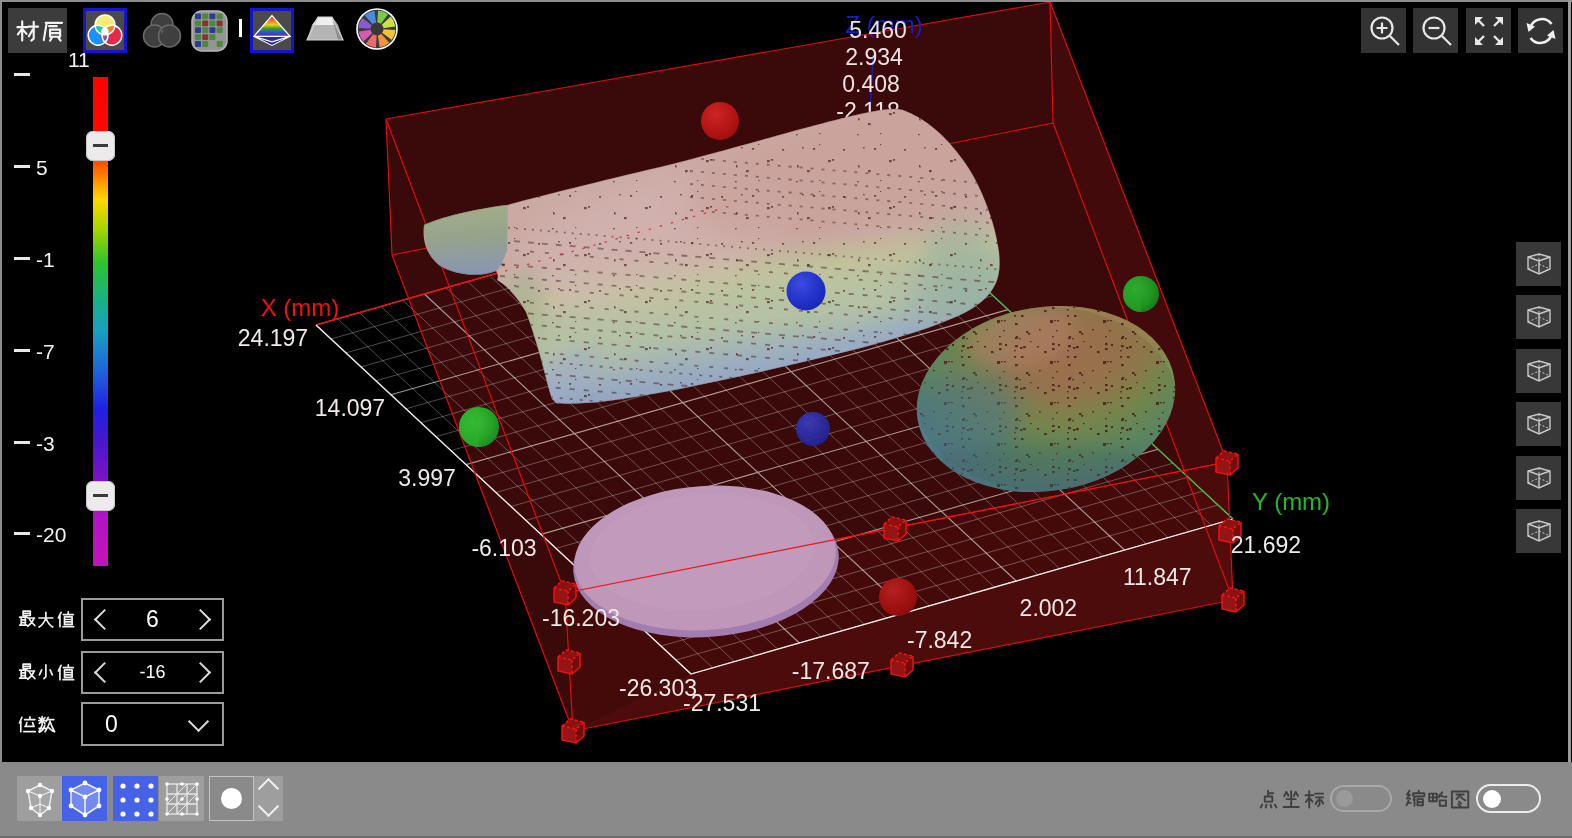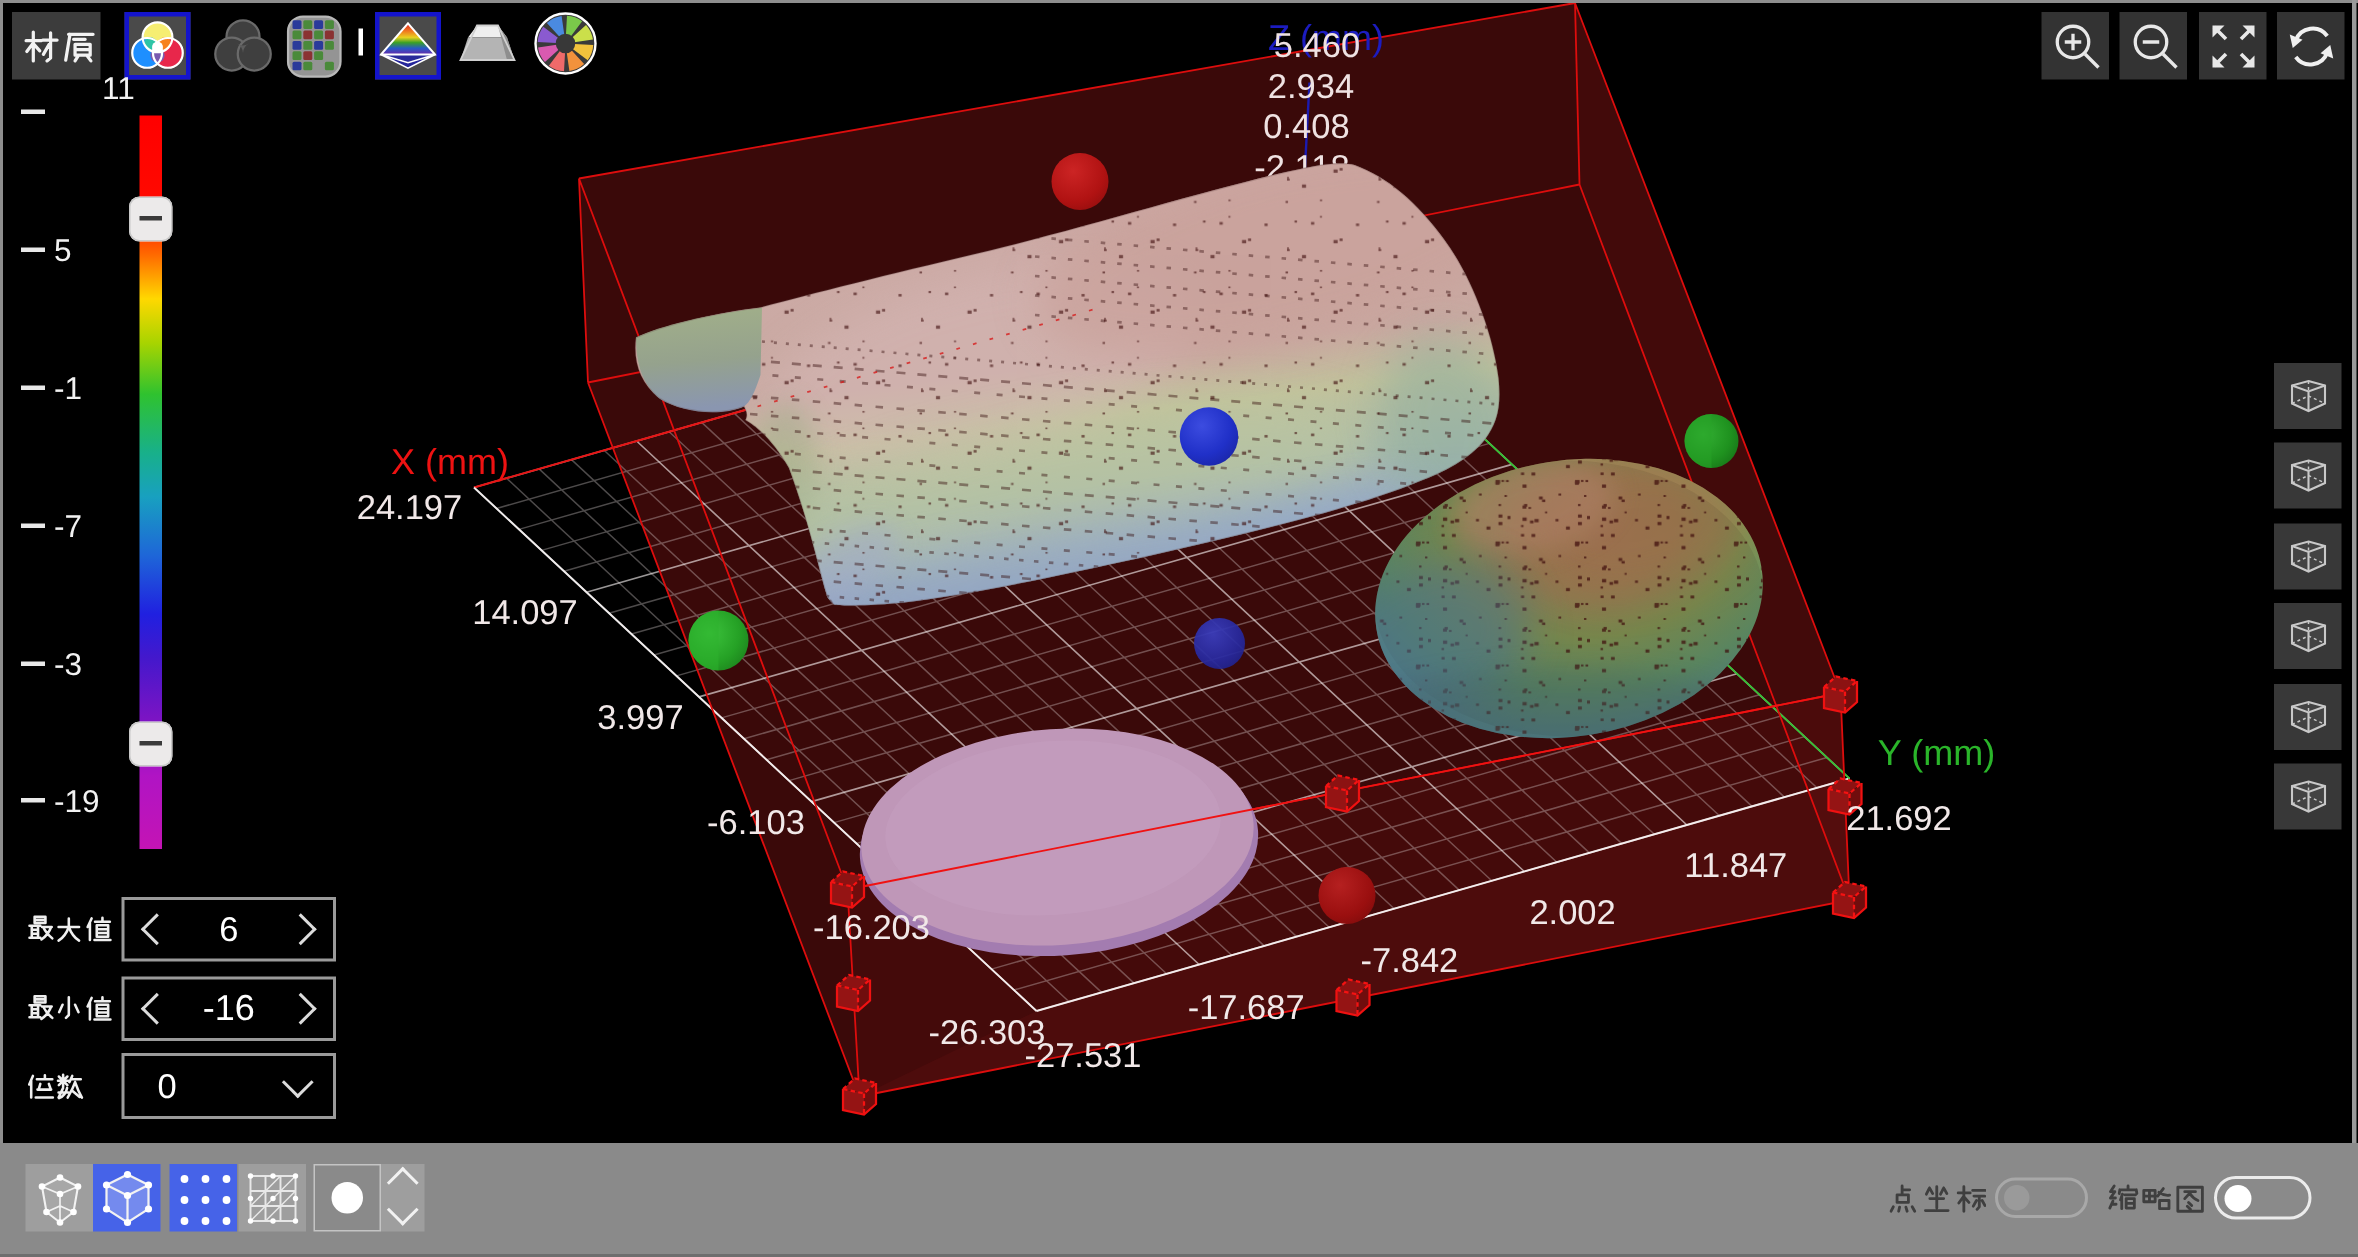--- a/index.html
+++ b/index.html
@@ -466,21 +466,21 @@
     <div class="abs" style="left:36px;top:48px;color:#f2f2f2;font-size:21px;margin-left:32px;">11</div>
     <div class="abs" style="left:14px;top:165px;width:16px;height:2.6px;background:#e8e8e8;"></div>
     <div class="abs" style="left:36px;top:156px;color:#f2f2f2;font-size:21px;">5</div>
     <div class="abs" style="left:14px;top:257px;width:16px;height:2.6px;background:#e8e8e8;"></div>
     <div class="abs" style="left:36px;top:248px;color:#f2f2f2;font-size:21px;">-1</div>
     <div class="abs" style="left:14px;top:349px;width:16px;height:2.6px;background:#e8e8e8;"></div>
     <div class="abs" style="left:36px;top:340px;color:#f2f2f2;font-size:21px;">-7</div>
     <div class="abs" style="left:14px;top:441px;width:16px;height:2.6px;background:#e8e8e8;"></div>
     <div class="abs" style="left:36px;top:432px;color:#f2f2f2;font-size:21px;">-3</div>
     <div class="abs" style="left:14px;top:532px;width:16px;height:2.6px;background:#e8e8e8;"></div>
-    <div class="abs" style="left:36px;top:523px;color:#f2f2f2;font-size:21px;">-19</div>
+    <div class="abs" style="left:36px;top:523px;color:#f2f2f2;font-size:21px;">-20</div>
     <div class="abs" style="left:86px;top:131px;width:29px;height:30px;background:#eceaea;border-radius:7px;box-shadow:0 0 0 1px #c8c8c8 inset;"></div>
     <div class="abs" style="left:93px;top:144px;width:15px;height:3.4px;background:#3a3a3a;"></div>
     <div class="abs" style="left:86px;top:481px;width:29px;height:30px;background:#eceaea;border-radius:7px;box-shadow:0 0 0 1px #c8c8c8 inset;"></div>
     <div class="abs" style="left:93px;top:494px;width:15px;height:3.4px;background:#3a3a3a;"></div>
     <div class="abs" style="left:16px;top:608px;"><svg width="66" height="24" viewBox="0 0 66 24">
         <g transform="translate(1,2) scale(0.1900)" stroke="#efefef" stroke-width="9" fill="none" stroke-linecap="round" stroke-linejoin="round">
           <path d="M32,6 L70,6 L70,28 L32,28 L32,6 M32,17 L70,17 M14,38 L52,38 M22,38 L22,80 M44,38 L44,80 M22,52 L44,52 M22,66 L44,66 M14,80 L52,80 M58,42 L92,42 M62,42 C70,60 80,70 94,82 M90,42 C82,64 70,76 56,86"></path>
         </g>
         <g transform="translate(20.38,2) scale(0.1900)" stroke="#efefef" stroke-width="9" fill="none" stroke-linecap="round" stroke-linejoin="round">
           <path d="M14,42 L86,42 M50,12 L50,42 M50,42 C42,64 30,80 14,90 M50,42 C58,64 70,80 86,90"></path>
@@ -508,21 +508,21 @@
           <path d="M15,14 L45,44 M45,14 L15,44 M30,8 L30,50 M12,29 L48,29 M30,54 L14,88 M14,70 L48,70 M44,54 C40,74 30,84 16,90 M62,12 L52,34 M58,24 L92,24 M72,34 C64,58 54,74 46,88 M72,34 C80,58 88,74 96,88 M60,62 L88,86"></path>
         </g>
       </svg></div>
     <div class="spin" style="top:598px;">
       <div class="chev" style="transform:rotate(45deg);margin-left:14px;"></div>
       <div style="font-size:23px;">6</div>
       <div class="chev" style="transform:rotate(225deg);margin-right:14px;"></div>
     </div>
     <div class="spin" style="top:651px;">
       <div class="chev" style="transform:rotate(45deg);margin-left:14px;"></div>
-      <div style="font-size:24px;">-16</div>
+      <div style="font-size:18px;">-16</div>
       <div class="chev" style="transform:rotate(225deg);margin-right:14px;"></div>
     </div>
     <div class="spin" style="top:702px;height:44px;">
       <div style="font-size:23px;margin-left:22px;">0</div>
       <div class="chev" style="transform:rotate(-45deg);margin-right:16px;margin-top:-6px;"></div>
     </div>
     <div class="abs" style="left:0;top:762px;width:1572px;height:76px;background:#8a8a8a;border-bottom:2px solid #6e6e6e;box-sizing:border-box;"></div>
     <div class="tile" style="left:17px;background:#9e9e9e;">
       <svg width="44" height="44" viewBox="0 0 44 44">
         <g stroke="#f2f2f2" stroke-width="1.4" fill="none">

